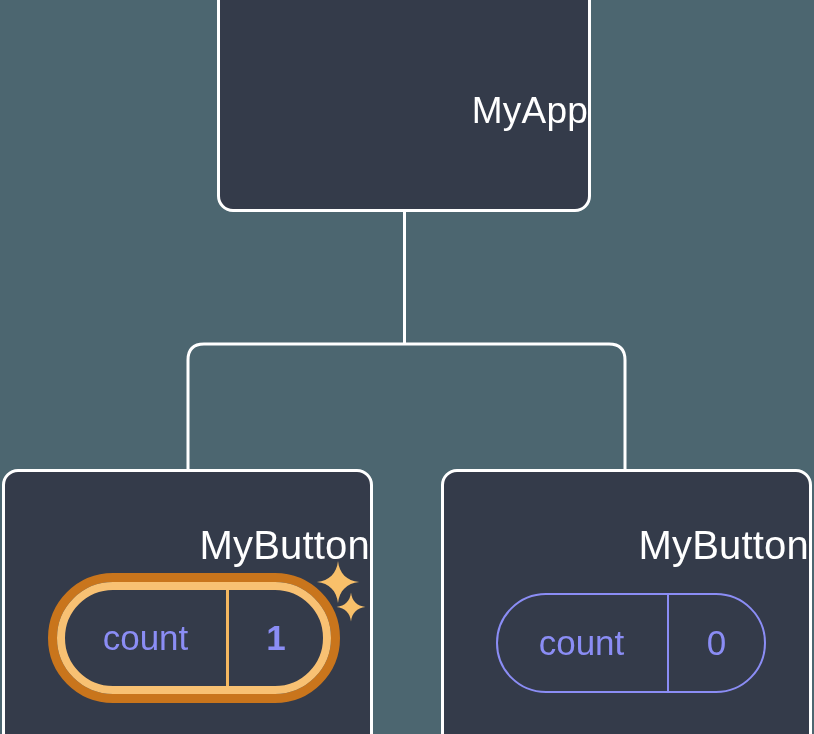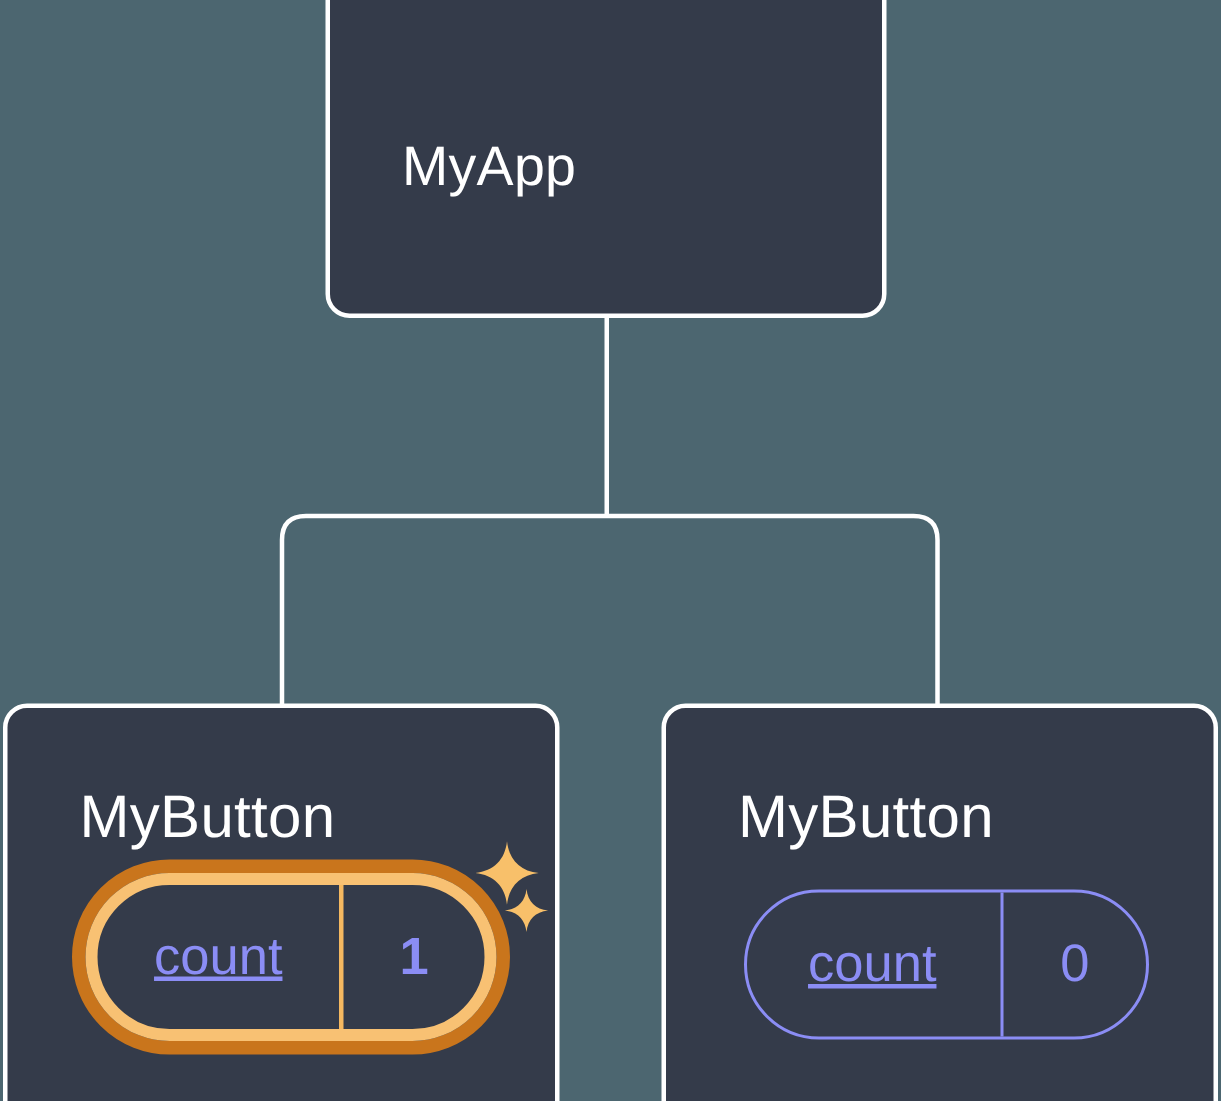--- a/index.html
+++ b/index.html
@@ -53,26 +53,25 @@
     left: 441px;
     top: 469px;
     width: 371px;
     height: 290px;
   }
 
   .node-title {
     position: absolute;
     left: 0;
     width: 100%;
-    text-align: left;
+    text-align: right;
     color: #ffffff;
     font-weight: 400;
     letter-spacing: 0.2px;
     white-space: nowrap;
-    margin-left: 48px;
   }
   #node-root .node-title {
     top: 113px;
     font-size: 37px;
   }
   #node-child-0 .node-title,
   #node-child-1 .node-title {
     top: 51px;
     font-size: 40px;
   }
@@ -91,21 +90,20 @@
   .pill-key, .pill-val {
     display: flex;
     align-items: center;
     justify-content: center;
     color: #8b8df5;
     box-sizing: border-box;
   }
   .pill-key {
     font-size: 35px;
     font-weight: 400;
-    text-decoration: underline;
   }
   .pill-val {
     font-size: 35px;
     font-weight: 400;
   }
 
   
   #pill-child-1 {
     left: 52px;
     top: 121px;

